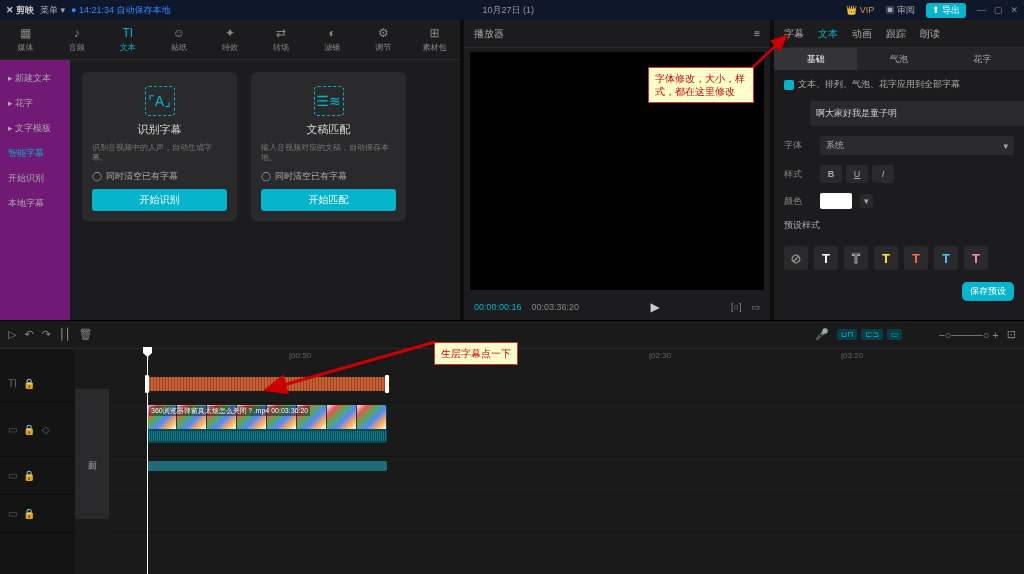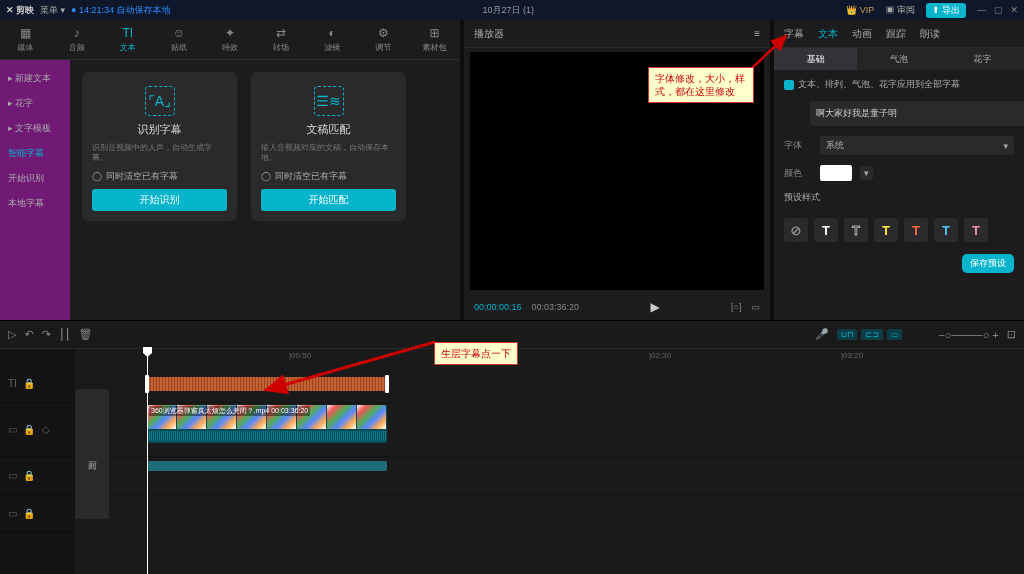--- a/index.html
+++ b/index.html
@@ -232,20 +232,34 @@
       </div>
       <div class="text-input">啊大家好我是童子明</div>
       <div class="prop-row">
         <span class="lbl">字体</span>
         <div class="sel">
             <span>系统</span>
             <span>▾</span>
           </div>
       </div>
       <div class="prop-row">
+        <span class="lbl">样式</span>
+        <div class="btn-group">
+          <div class="b">
+              <b>B</b>
+            </div>
+          <div class="b">
+              <u>U</u>
+            </div>
+          <div class="b">
+              <i>I</i>
+            </div>
+        </div>
+      </div>
+      <div class="prop-row">
         <span class="lbl">颜色</span>
         <div class="color-swatch"></div>
         <span style="background:#2a2a2c;padding:2px 4px;border-radius:3px">▾</span>
       </div>
       <div>预设样式</div>
       <div class="presets">
         <div class="p" style="color:#888">⊘</div>
         <div class="p" style="color:#fff">T</div>
         <div class="p" style="color:#fff;-webkit-text-stroke:.5px #fff;color:transparent">T</div>
         <div class="p" style="color:#ffeb3b">T</div>

